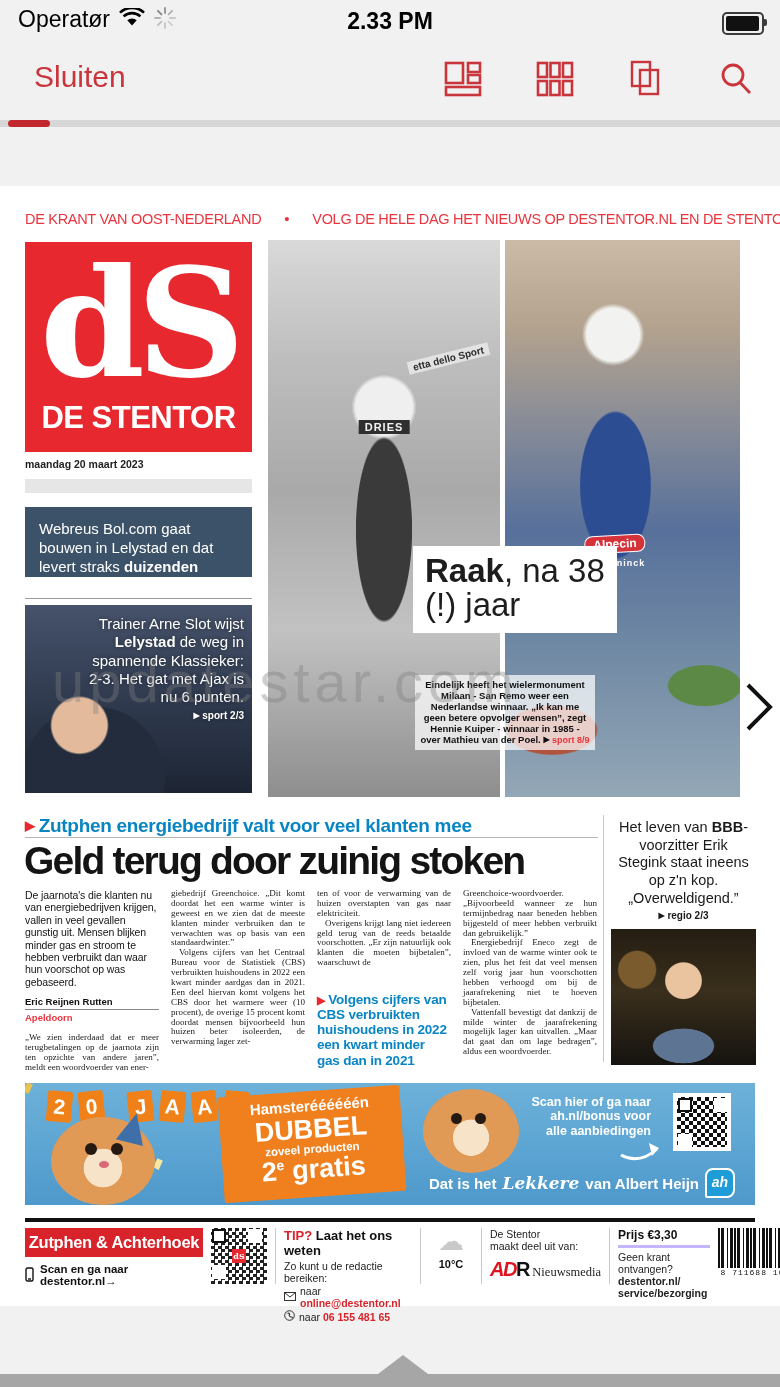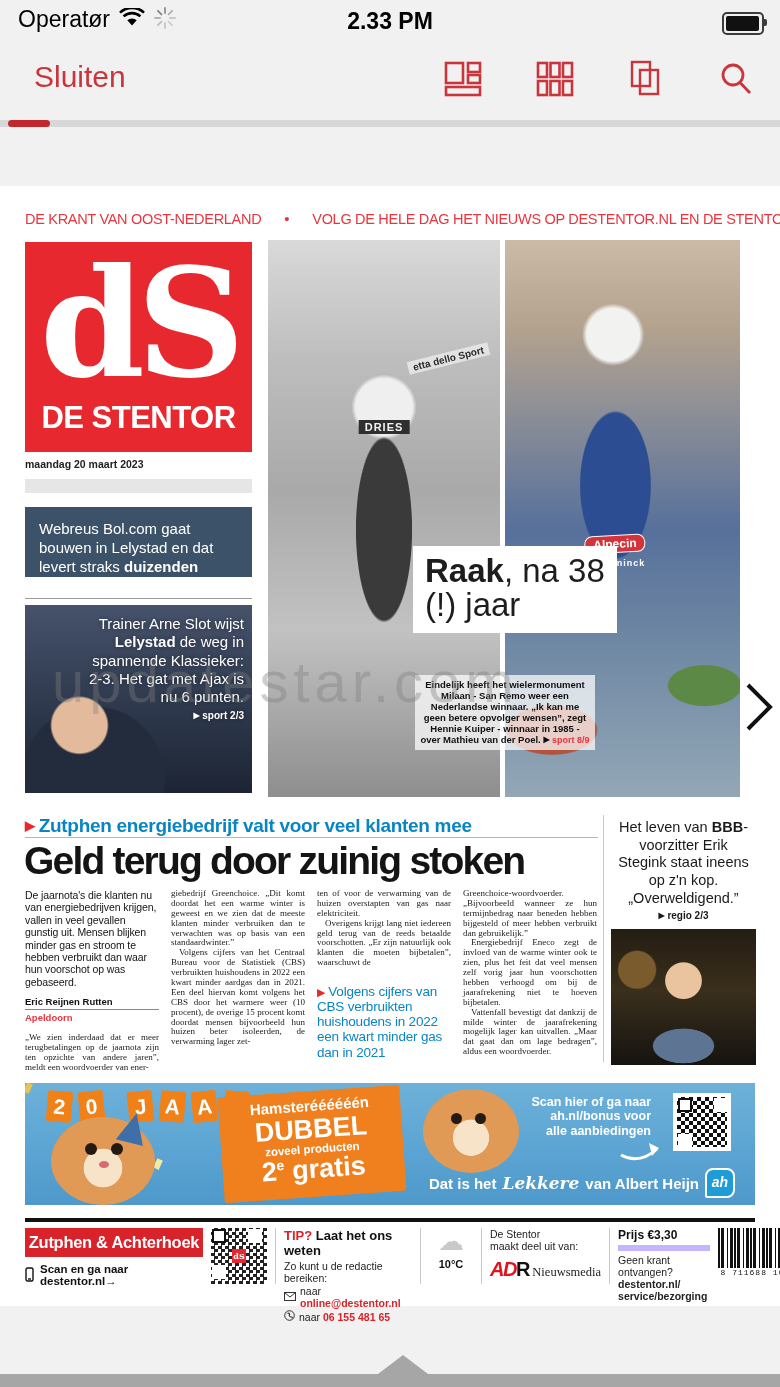--- a/index.html
+++ b/index.html
@@ -84,21 +84,21 @@
   .cols{position:absolute;left:25px;top:703px;width:573px;height:176px;display:flex;gap:12px;}
   .col{width:134px;flex:0 0 134px;}
   .intro{font-size:10.5px;line-height:1.18;color:#131313;font-weight:500;letter-spacing:-.1px;}
   .byline{margin-top:8px;border-bottom:1px solid #888;padding-bottom:2px;font-size:9.5px;font-weight:700;color:#111;}
   .place{font-size:9.5px;font-weight:700;color:#e8353f;margin-top:2px;}
   .body-txt{font-family:"Liberation Serif",serif;font-size:9px;line-height:1.1;color:#1a1a1a;text-align:justify;}
   .body-txt p{margin:0;}
   .body-txt p + p{text-indent:8px;}
   .col .body-txt:first-child p:first-child{margin-top:0;}
   .col1-body{margin-top:10px;}
-  .pull-quote{margin-top:16px;font-size:13.5px;line-height:1.12;font-weight:400;color:#0a85c4;letter-spacing:-.2px;}
+  .pull-quote{margin-top:24px;font-size:13.5px;line-height:1.12;font-weight:700;color:#0a85c4;letter-spacing:-.2px;}
   .pull-quote .marker{color:#e8282f;font-size:11px;margin-right:3px;}
   .side-rule{position:absolute;left:603px;top:629px;width:1px;height:247px;background:#c9c9c9;}
   .bbb{position:absolute;left:611px;top:629px;width:145px;height:247px;}
   .bbb-txt{font-size:14.5px;line-height:1.22;color:#1a1a1a;text-align:center;padding:4px 2px 6px;}
   .bbb-txt .ref{display:block;margin-top:3px;}
   .bbb-photo{width:145px;height:136px;
      background:
        radial-gradient(circle at 50% 38%, #eac49e 0 16%, rgba(234,196,158,0) 17%),
        radial-gradient(ellipse 60px 34px at 50% 86%, #5d7492 0 50%, rgba(93,116,146,0) 52%),
        radial-gradient(circle at 18% 30%, #7a5b2d 0 12%, rgba(122,91,45,0) 13%),
@@ -165,21 +165,21 @@
   .f-tip .contact b{color:#d8232a;}
   .f-weather{flex:0 0 44px;text-align:center;}
   .f-weather .cloud{font-size:26px;color:#c9c9c9;line-height:26px;}
   .f-weather .temp{font-size:11px;font-weight:700;color:#111;margin-top:4px;}
   .f-partof{flex:0 0 96px;font-size:10.5px;color:#222;}
   .adr{margin-top:6px;display:flex;align-items:baseline;}
   .adr .ad-part{font-weight:900;font-style:italic;color:#e0141e;font-size:20px;letter-spacing:-1.5px;}
   .adr .r-part{font-weight:900;color:#111;font-size:20px;letter-spacing:-1px;}
   .adr .nm{font-family:"Liberation Serif",serif;font-size:12.5px;color:#222;margin-left:3px;}
   .f-price{flex:0 0 92px;font-size:10.5px;color:#222;}
-  .f-price .p1{font-size:12px;font-weight:800;color:#111;border-bottom:6px solid #c4b5fd;padding-bottom:3px;margin-bottom:3px;}
+  .f-price .p1{font-size:12px;font-weight:800;color:#111;border-bottom:3px solid #c4b5fd;padding-bottom:3px;margin-bottom:3px;}
   .f-price b{display:block;}
   .f-barcode{flex:0 0 92px;margin-left:8px;}
   .bars{height:40px;background:repeating-linear-gradient(90deg,#111 0 2px,#fff 2px 3px,#111 3px 6px,#fff 6px 9px,
         #111 9px 10px,#fff 10px 12px,#111 12px 15px,#fff 15px 16px);}
   .bars-num{font-family:"Liberation Mono",monospace;font-size:8px;color:#111;letter-spacing:1px;text-align:center;}
   
   .drawer-bar{position:absolute;left:0;bottom:0;width:780px;height:13px;background:#a6a6a7;cursor:pointer;}
   .drawer-tri{position:absolute;left:50%;bottom:13px;transform:translateX(-50%);width:0;height:0;
       border-left:25px solid transparent;border-right:25px solid transparent;border-bottom:19px solid #a6a6a7;}
   b{font-weight:700;}

